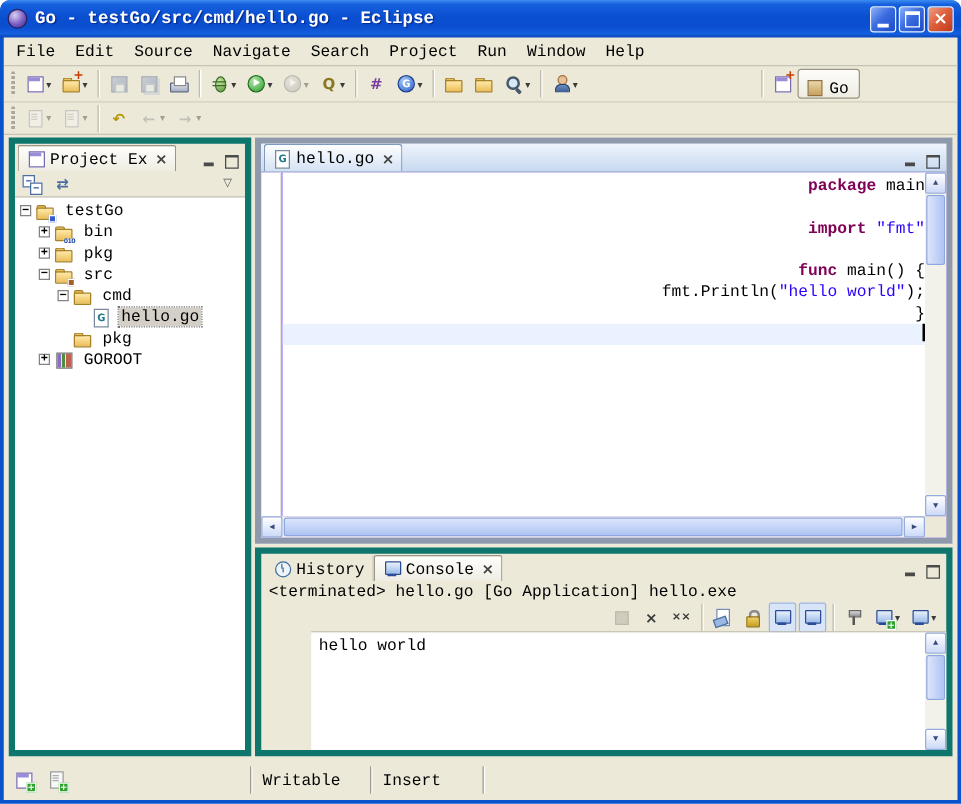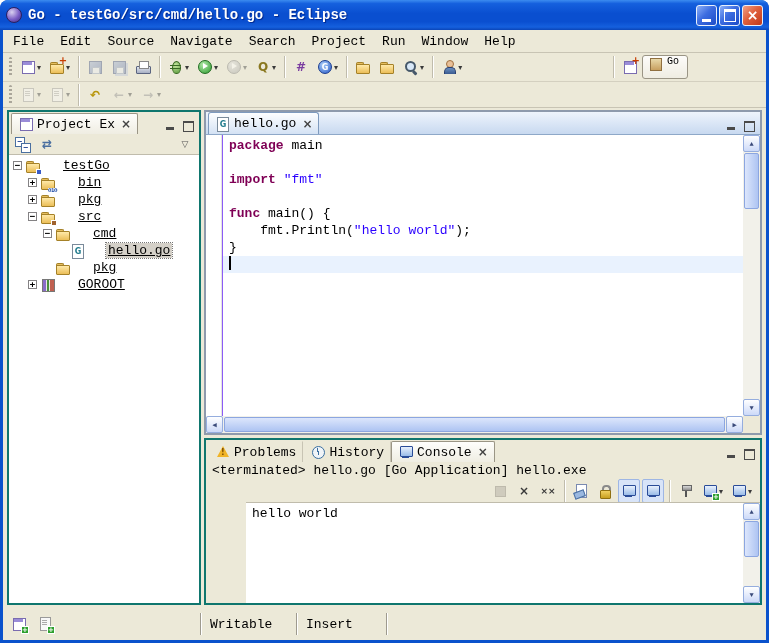--- a/index.html
+++ b/index.html
@@ -35,21 +35,21 @@
   .tgrip{width:3px;height:20px;margin:0 4px;flex:none;
     background:repeating-linear-gradient(180deg,#AAA69A 0 2px,transparent 2px 4px);border-radius:2px;}
   .tsep{width:1px;height:22px;background:#C0BCAC;margin:0 4px;box-shadow:1px 0 0 #FFF;flex:none;}
   .tspacer{flex:1;}
   .tbtn{display:inline-flex;align-items:center;height:24px;padding:0 2px;border:1px solid transparent;
     border-radius:2px;margin:0 1px;flex:none;}
   .tbtn.disabled{opacity:.42;}
   .tbtn.pressed{border-color:#9EB6E4;background:#D8E4F8;}
   .dd{font-size:8px;color:#3A3A3A;margin-left:1px;font-family:"DejaVu Sans",sans-serif;}
   .persp-area{margin-left:auto;margin-right:76px;display:flex;align-items:center;}
-  .persp-btn{display:inline-flex;align-items:flex-start;gap:4px;height:24px;padding:0 8px 0 4px;font-size:10px;
+  .persp-btn{display:inline-flex;align-items:flex-end;gap:4px;height:24px;padding:0 8px 0 4px;font-size:13px;
     border:1px solid #9A9585;border-radius:3px;background:linear-gradient(#FDFCFA,#EFEDE2);}
 
   
   .icn{width:16px;height:16px;position:relative;display:inline-block;flex:none;}
   .glyph::after{content:attr(data-ch);position:absolute;left:50%;top:50%;transform:translate(-50%,-50%);
     font:bold 12px "DejaVu Sans",sans-serif;color:inherit;}
   .glyph.small::after{font-size:9px;}
   .badge{position:absolute;z-index:2;}
   .bg-blue{right:-1px;bottom:-1px;width:6px;height:6px;background:#3A5CC8;border:1px solid #FFF;}
   .bg-brown{right:-1px;bottom:-1px;width:6px;height:6px;background:#A0622D;border:1px solid #FFF;}
@@ -120,50 +120,50 @@
     transform:rotate(-20deg);border:1px solid #4A6FA0;}
   .i-lock::before{content:"";position:absolute;left:5px;top:2px;width:5px;height:5px;border:2px solid #8A8A8A;
     border-bottom:none;border-radius:4px 4px 0 0;}
   .i-lock::after{content:"";position:absolute;left:3px;top:7px;width:9px;height:7px;border-radius:1px;
     background:linear-gradient(#F0D060,#C8A020);border:1px solid #907010;}
   .i-pin::before{content:"";position:absolute;left:7px;top:6px;width:2px;height:8px;background:#555;}
   .i-pin::after{content:"";position:absolute;left:4px;top:2px;width:8px;height:4px;
     background:linear-gradient(#D8D8D8,#909090);border:1px solid #666;}
 
   
-  .panel{position:absolute;border:2px solid #0f766e;background:var(--window_bg,#ECE9D8);display:flex;flex-direction:column;}
+  .panel{position:absolute;border:5px solid #0f766e;background:var(--window_bg,#ECE9D8);display:flex;flex-direction:column;}
   #explorer{left:4px;top:80px;width:194px;height:495px;}
   #editor{left:201px;top:80px;width:558px;height:325px;border-color:#8E9AAC;background:#FFF;}
   #console{left:201px;top:408px;width:558px;height:167px;}
   .vtabbar{height:22px;display:flex;align-items:flex-end;padding-left:2px;flex:none;}
   .vtab{display:inline-flex;align-items:center;gap:3px;height:21px;padding:0 6px;font-size:13px;
     border:1px solid transparent;border-bottom:none;border-right-color:#C8C4B4;white-space:nowrap;}
   .vtab.active{background:linear-gradient(180deg,#FEFEFC,#EFEDE2);border-color:#9A9585;border-radius:2px 2px 0 0;}
   .vtab-label{white-space:nowrap;}
   .tab-close{font:bold 12px/12px "DejaVu Sans",sans-serif;color:#444;margin-left:3px;}
   .pbtns{margin-left:auto;display:flex;align-items:center;padding-right:3px;gap:2px;}
   .pbtn{width:16px;height:16px;display:flex;justify-content:center;}
   .pb-min::before{content:"";width:8px;height:3px;background:#4A4A4A;margin-top:9px;}
   .pb-max::before{content:"";width:9px;height:8px;border:1px solid #4A4A4A;border-top-width:2px;margin-top:3px;}
   .exp-toolbar{height:20px;display:flex;align-items:center;padding:0 2px;flex:none;}
   .tree{flex:1;background:#FFF;border-top:1px solid #C0BCAC;padding-top:2px;overflow:hidden;font-size:13px;}
   .trow{display:flex;align-items:center;height:17px;white-space:nowrap;}
   .expander{width:9px;height:9px;border:1px solid #848284;background:#FFF;color:#000;flex:none;margin-right:3px;
     display:inline-flex;align-items:center;justify-content:center;font:bold 9px/7px monospace;}
   .expander.empty{visibility:hidden;}
-  .tlabel{padding:0 2px;margin-left:20px;text-decoration:underline;}
+  .tlabel{padding:0 2px;margin-left:6px;}
   .tlabel.selected{background:#D4D0C8;outline:1px dotted #777;}
 
   
   .etabbar{height:23px;background:linear-gradient(180deg,#EEF4FC 0%,#C8D9F0 100%);display:flex;align-items:flex-end;
     padding-left:2px;border-bottom:1px solid #8EA8C8;flex:none;}
   .etab{display:inline-flex;align-items:center;gap:3px;height:22px;padding:0 6px;font-size:13px;
     background:linear-gradient(180deg,#FDFEFF,#D4E2F4);border:1px solid #7E9ABE;border-bottom:none;
     border-radius:3px 3px 0 0;white-space:nowrap;}
-  .editor-body{position:relative;flex:1;background:#8b5cf6;}
+  .editor-body{position:relative;flex:1;background:#8b5cf6;text-align:right;}
   .ruler{position:absolute;left:0;top:0;bottom:17px;width:16px;background:#FFF;border-right:1px solid #E4E4E0;}
   .code-area{position:absolute;left:17px;right:17px;top:0;bottom:17px;background:#FFF;padding-top:2px;
     font-size:13px;line-height:17px;overflow:hidden;}
   .code-line{height:17px;white-space:pre;padding-left:6px;}
   .code-line.current{background:var(--current_line,#E9F2FE);}
   .kw{color:var(--keyword,#7F0055);font-weight:bold;}
   .str{color:var(--string,#2A00FF);}
   .pl{color:var(--plain,#000);}
   .caret{display:inline-block;width:2px;height:14px;background:#000;vertical-align:-2px;}
 
@@ -434,24 +434,20 @@
           <span class="sb-btn right">▶</span>
         </div>
         <div class="sb-corner"></div>
       </div>
     </div>
 
     <div class="panel" id="console">
       <div class="vtabbar">
         <span class="titems" id="console-tabs">
             <span class="vtab">
-              <span class="icn i-problems"></span>
-              <span class="vtab-label">Problems</span>
-            </span>
-            <span class="vtab">
               <span class="icn i-history"></span>
               <span class="vtab-label">History</span>
             </span>
             <span class="vtab active">
               <span class="icn i-monitor"></span>
               <span class="vtab-label">Console</span>
               <span class="tab-close">×</span>
             </span>
           </span>
         <span class="pbtns">

